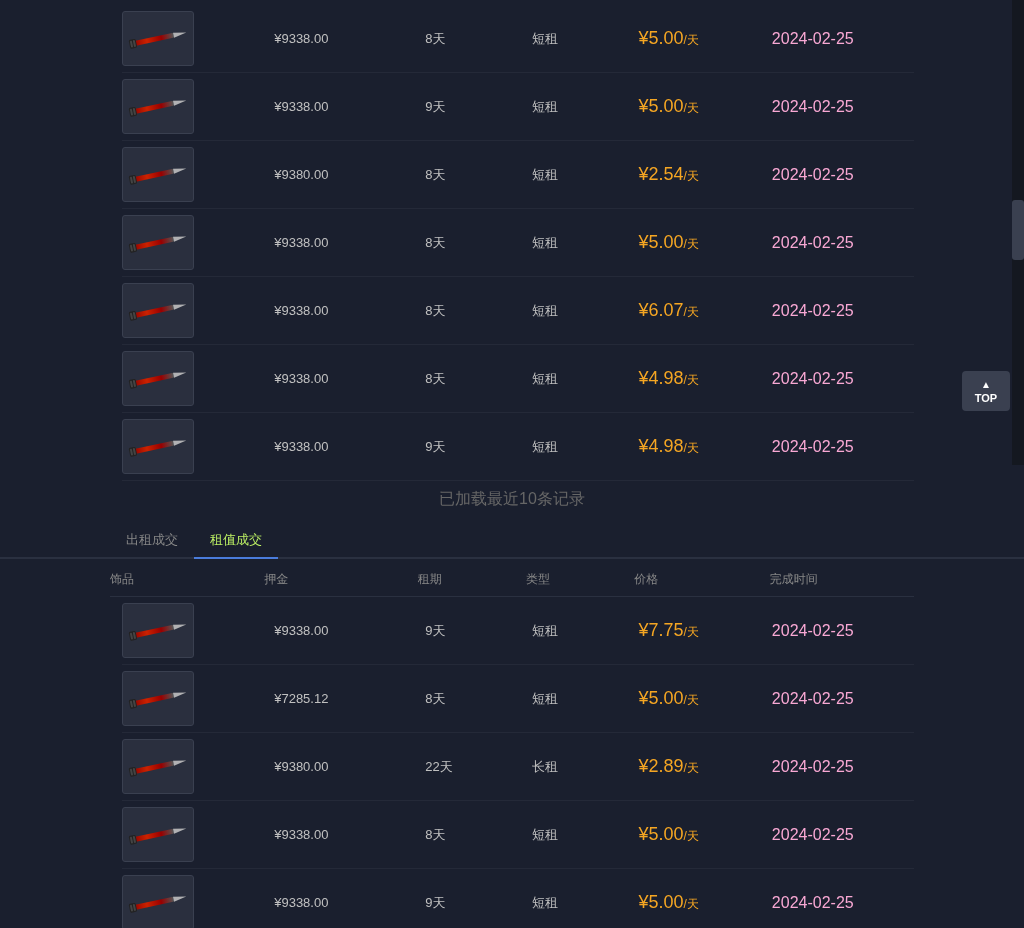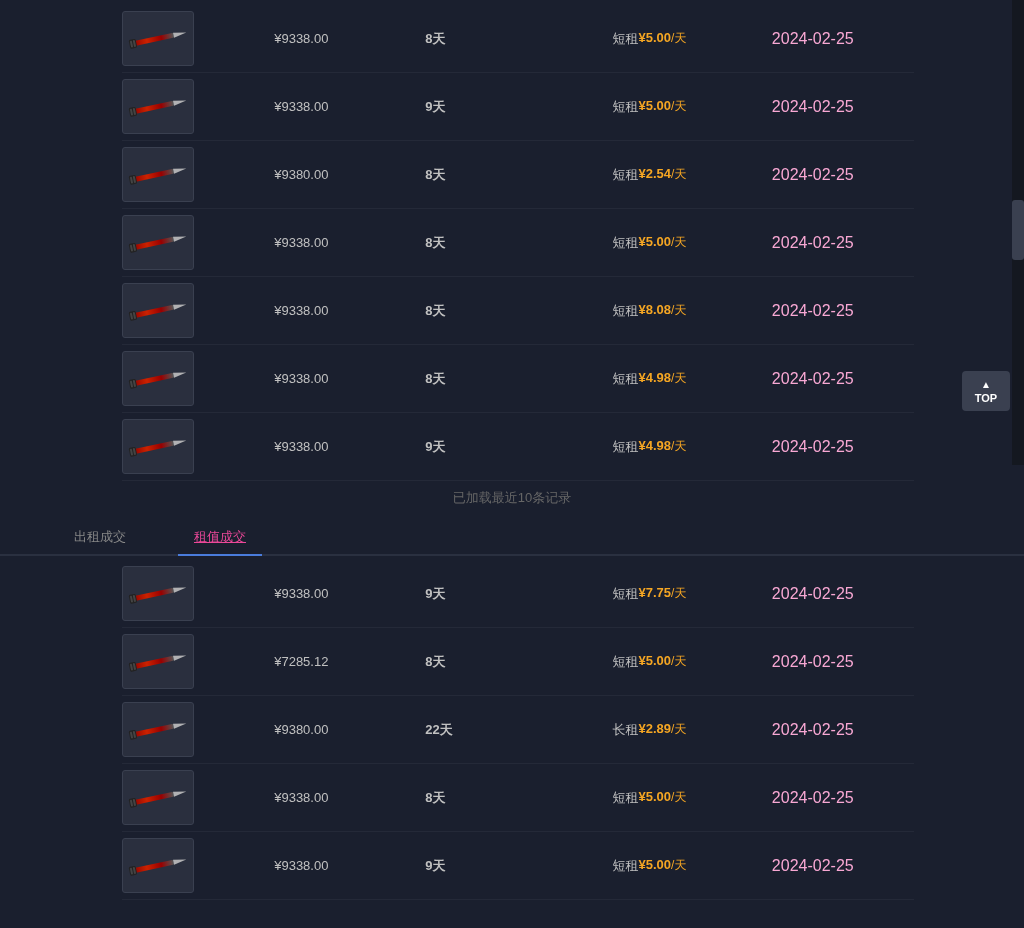--- a/index.html
+++ b/index.html
@@ -29,21 +29,21 @@
     .table-header {
       display: flex;
       align-items: center;
       padding: 8px 0;
       color: #888;
       font-size: 12px;
       border-bottom: 1px solid #2a3040;
     }
     .col-item { width: 160px; }
     .col-price { width: 180px; padding-left: 10px; }
-    .col-days { width: 120px; font-weight: bold; }
+    .col-days { width: 120px; }
     .col-type { width: 120px; }
     .col-rate { width: 150px; }
     .col-time { width: 160px; }
 
     .table-row {
       display: flex;
       align-items: center;
       padding: 6px 0;
       border-bottom: 1px solid #242938;
       margin-left: 12px;
@@ -62,53 +62,51 @@
       margin-right: 10px;
     }
     
     .knife-svg {
       width: 68px;
       height: 50px;
     }
 
     .price-col { width: 180px; padding-left: 10px; color: #c0c0c0; font-size: 13px; }
     .days-col { width: 120px; color: #c0c0c0; }
-    .type-col { width: 120px; color: #c0c0c0; text-align: right; }
+    .type-col { width: 120px; color: #c0c0c0; }
     .rate-col { width: 150px; }
-    .rate-value { color: #f5a623; font-size: 13px; font-weight: bold; }
+    .rate-value { color: #f5a623; font-size: 18px; font-weight: normal; }
     .rate-unit { color: #f5a623; font-size: 12px; }
     .time-col { width: 160px; color: #f9a8d4; font-size: 16px; }
 
     
     .tab-section {
       display: flex;
       align-items: flex-start;
-      padding: 0 58px;
+      padding: 0 110px;
       border-bottom: 2px solid #2a3040;
       margin-top: 5px;
-      gap: 36px;
     }
     .tab {
       padding: 8px 16px;
       cursor: pointer;
       color: #888;
       font-size: 13px;
       border-bottom: 2px solid transparent;
       margin-bottom: -2px;
     }
     .tab.active {
-      color: #ec4899;
+      color: #bef264;
       border-bottom: 2px solid #4a7cdc;
-      text-decoration: underline;
     }
 
     .footer-note {
       text-align: center;
       color: #666;
-      font-size: 13px;
+      font-size: 16px;
       padding: 8px 0;
     }
 
     
     .scrollbar-track {
       position: absolute;
       right: 0;
       top: 0;
       width: 12px;
       height: 465px;
@@ -301,21 +299,21 @@
         <rect x="6" y="21" width="2" height="7" rx="1" fill="#444"></rect>
         <rect x="9" y="21" width="2" height="7" rx="1" fill="#444"></rect>
       </g>
     </svg>
         </div>
       </div>
       <div class="price-col col-price">¥9338.00</div>
       <div class="days-col col-days">8天</div>
       <div class="type-col col-type">短租</div>
       <div class="rate-col col-rate">
-        <span class="rate-value">¥8.08</span><span class="rate-unit">/天</span>
+        <span class="rate-value">¥6.07</span><span class="rate-unit">/天</span>
       </div>
       <div class="time-col col-time">2024-02-25</div>
     </div>
           <div class="table-row">
       <div class="col-item">
         <div class="item-thumb">
           <svg class="knife-svg" viewBox="0 0 68 50">
       <defs>
         <linearGradient id="kgt5" x1="0%" y1="50%" x2="100%" y2="50%">
           <stop offset="0%" style="stop-color:#8b0000"></stop>
@@ -380,20 +378,28 @@
     </div>
   </div>
 
   <div class="tab-section">
     <div class="tab">出租成交</div>
     <div class="tab active">租值成交</div>
   </div>
 
   <div class="section second-section">
 
+    <div class="table-header">
+      <div class="col-item">饰品</div>
+      <div class="col-price">押金</div>
+      <div class="col-days">租期</div>
+      <div class="col-type">类型</div>
+      <div class="col-rate">价格</div>
+      <div class="col-time">完成时间</div>
+    </div>
 
     <div id="bottom-rows-container">
         <div class="table-row">
       <div class="col-item">
         <div class="item-thumb">
           <svg class="knife-svg" viewBox="0 0 68 50">
       <defs>
         <linearGradient id="kgb0" x1="0%" y1="50%" x2="100%" y2="50%">
           <stop offset="0%" style="stop-color:#8b0000"></stop>
           <stop offset="35%" style="stop-color:#cc2200"></stop>

